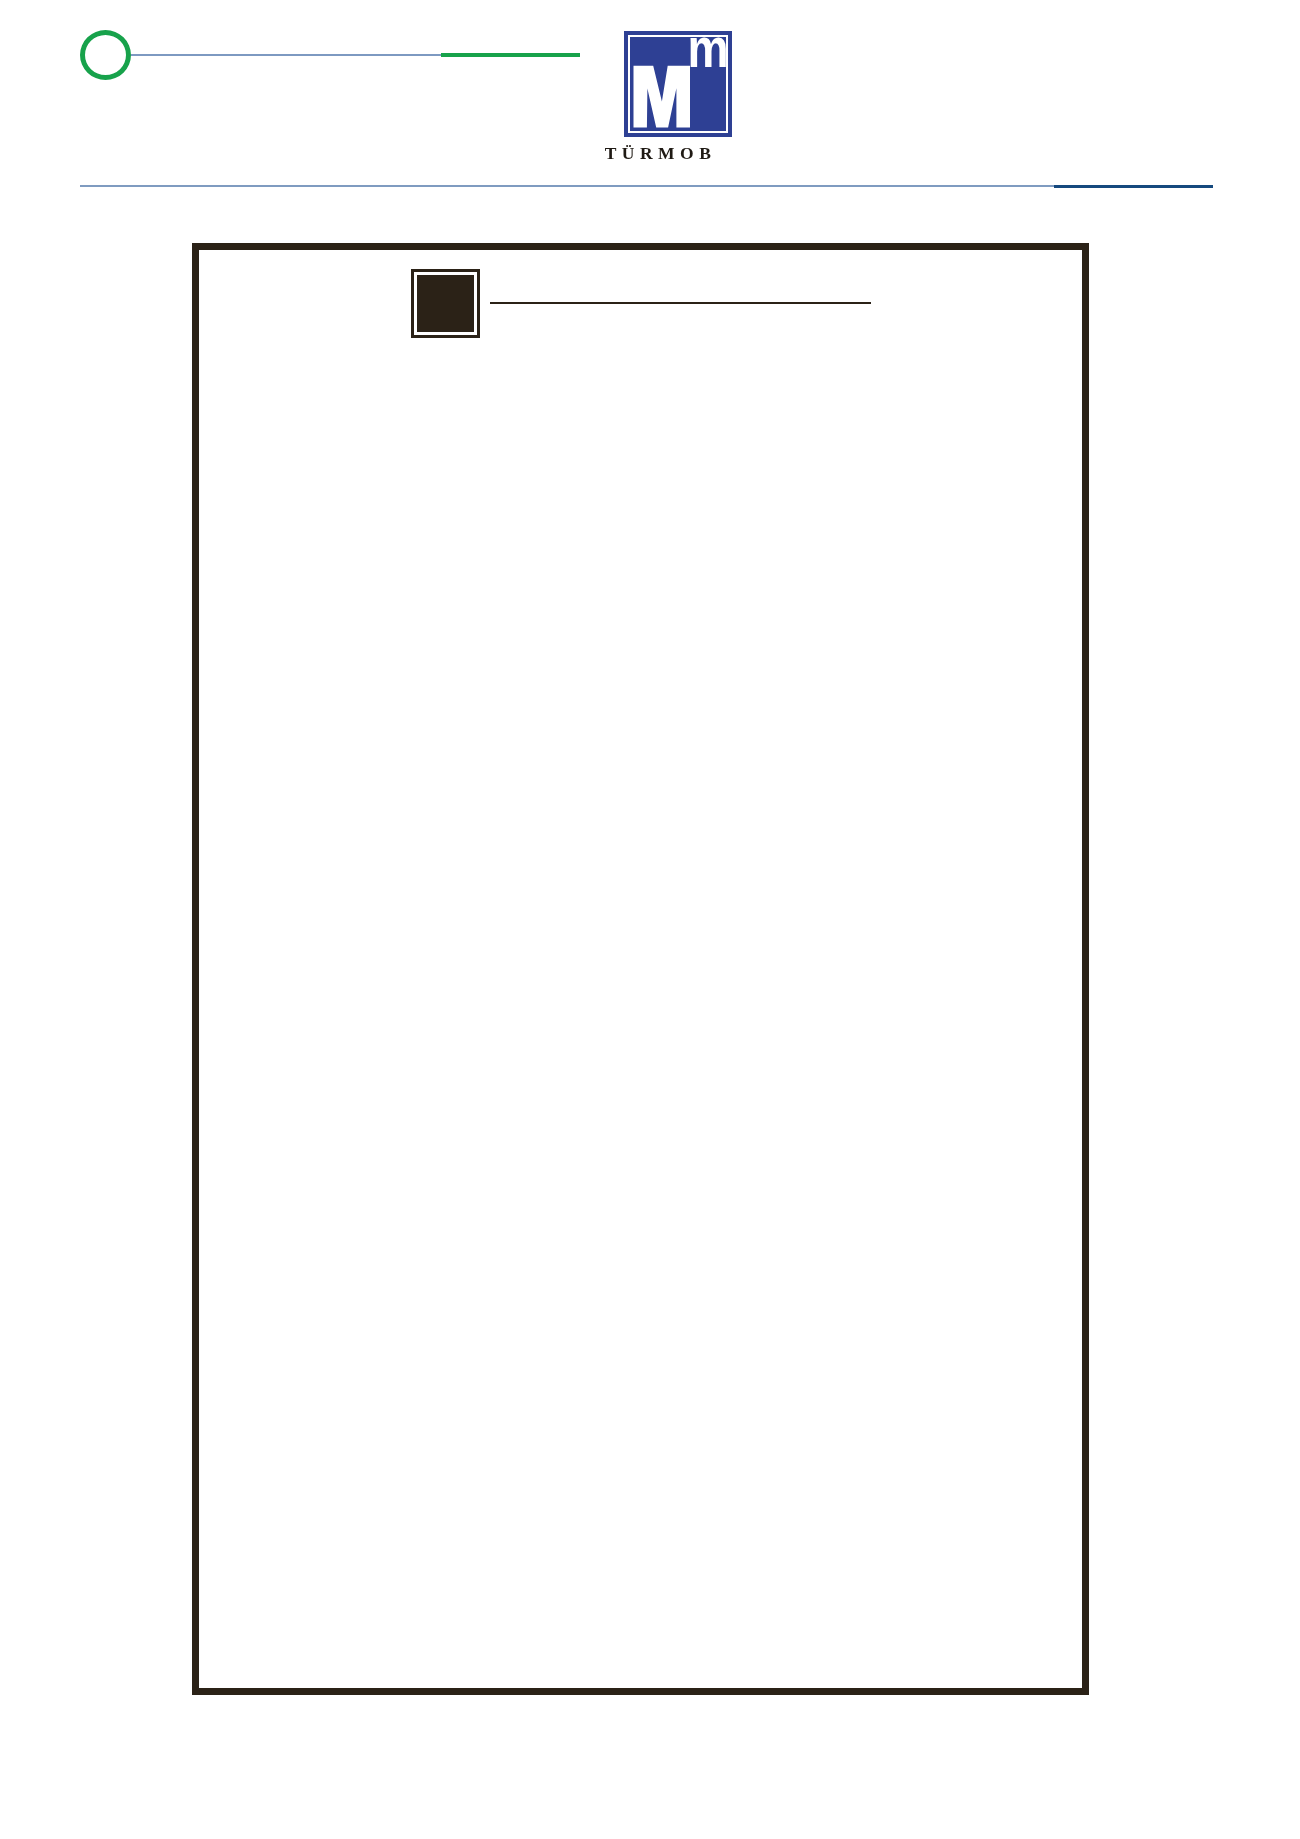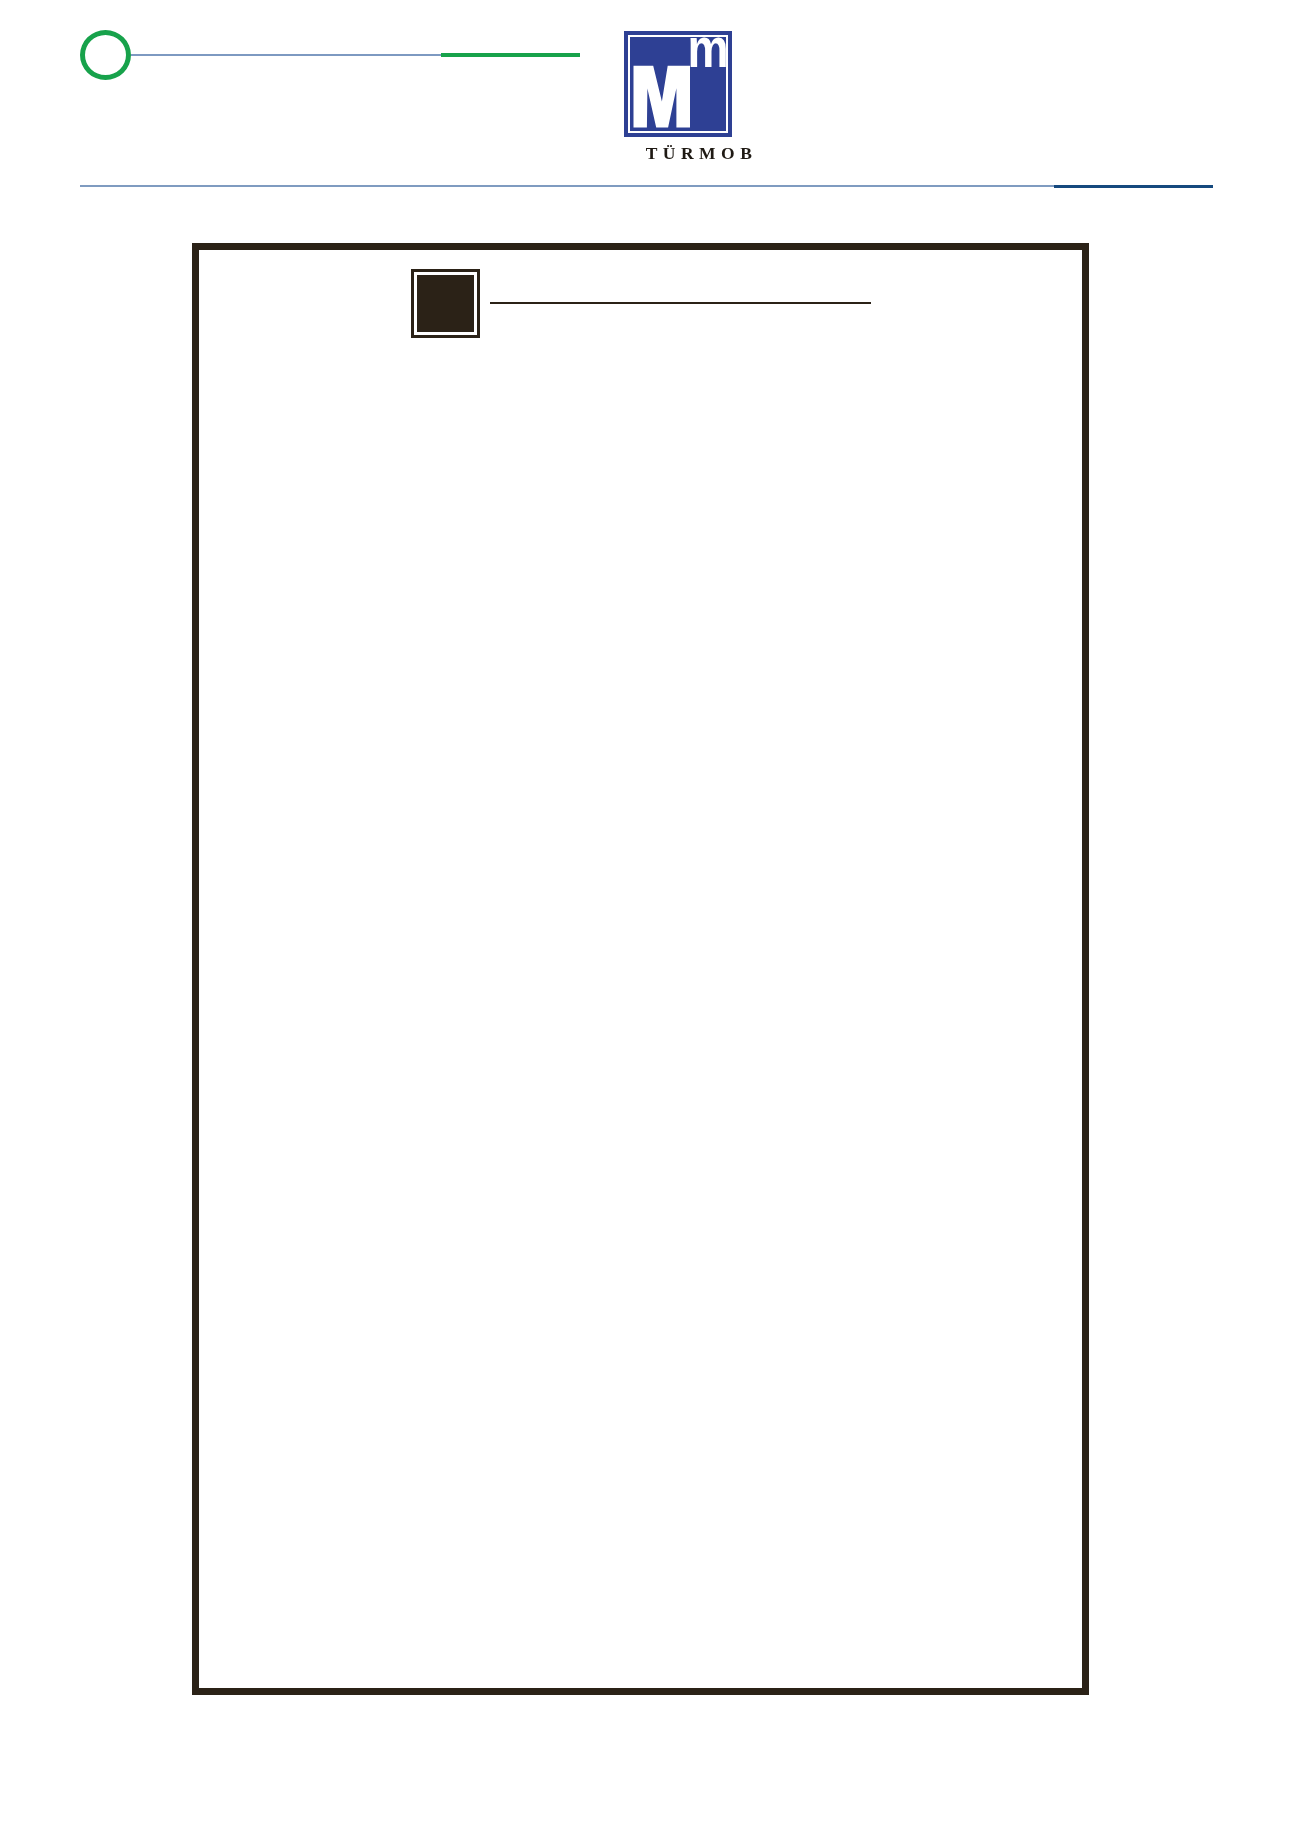--- a/index.html
+++ b/index.html
@@ -20,21 +20,21 @@
 
   <div class="abs" style="left:4px;top:4px;right:4px;bottom:4px;border:2px solid #ffffff;"></div>
 
   <svg class="abs" style="left:0;top:0;" width="108" height="106" viewBox="0 0 108 106">
     <polygon fill="#ffffff" points="9.5,34.7 29.2,34.7 37.9,70.4 43.7,34.7 66,34.7 66,96.6 52.4,96.6 52.4,57.3 44.1,96.6 32.2,96.6 23.4,57.4 22.9,96.6 9.5,96.6"></polygon>
 
     <text x="76.9" y="36" font-family="Liberation Sans, sans-serif" font-weight="bold" font-size="56" fill="#ffffff" transform="scale(0.827,1)">m</text>
   </svg>
 </div>
 
-<div class="abs" style="left:584px;top:143px;width:235px;text-align:center;font-family:'Liberation Serif',serif;font-weight:bold;font-size:17.5px;letter-spacing:5.5px;color:#1f1a14;will-change:transform;">TÜRMOB</div>
+<div class="abs" style="left:543px;top:143px;width:235px;text-align:center;font-family:'Liberation Serif',serif;font-weight:bold;font-size:17.5px;letter-spacing:5.5px;color:#1f1a14;will-change:transform;">TÜRMOB</div>
 
 <div class="abs" style="left:80px;top:185px;width:974px;height:2px;background:#7f9bc0;"></div>
 
 <div class="abs" style="left:1054px;top:185px;width:159px;height:3px;background:#15497e;"></div>
 
 <div class="abs" style="left:192px;top:243px;width:897px;height:1452px;border:7px solid #2b2217;box-sizing:border-box;"></div>
 
 <div class="abs" style="left:411px;top:269px;width:69px;height:69px;background:#2b2217;box-sizing:border-box;">
   <div class="abs" style="left:3px;top:3px;right:3px;bottom:3px;border:3.5px solid #ffffff;box-sizing:border-box;"></div>
 </div>

